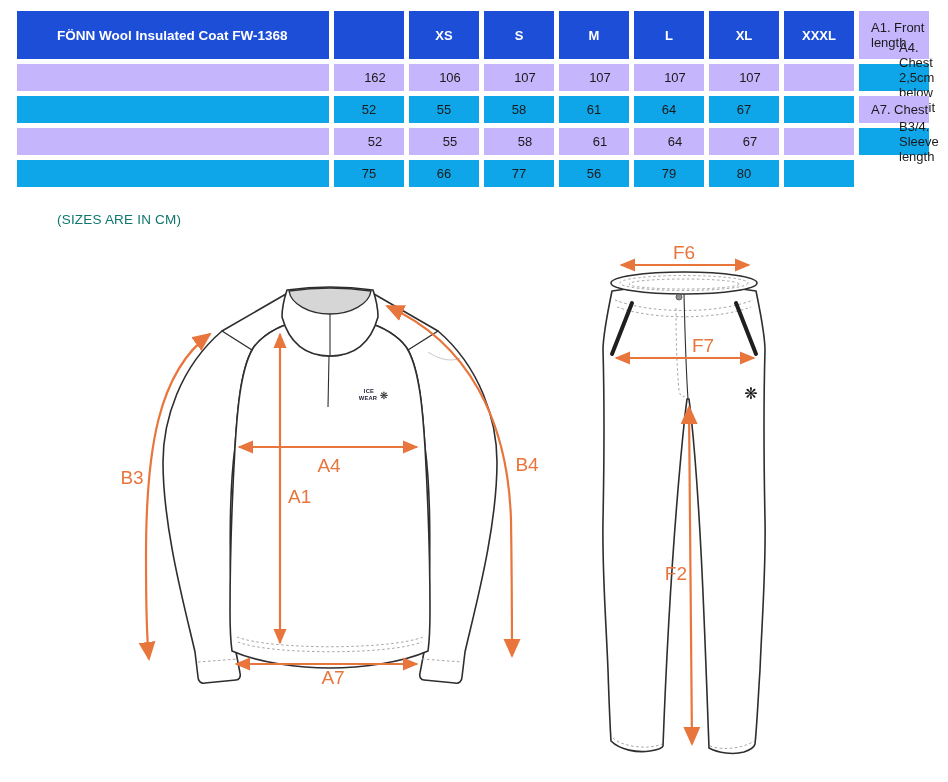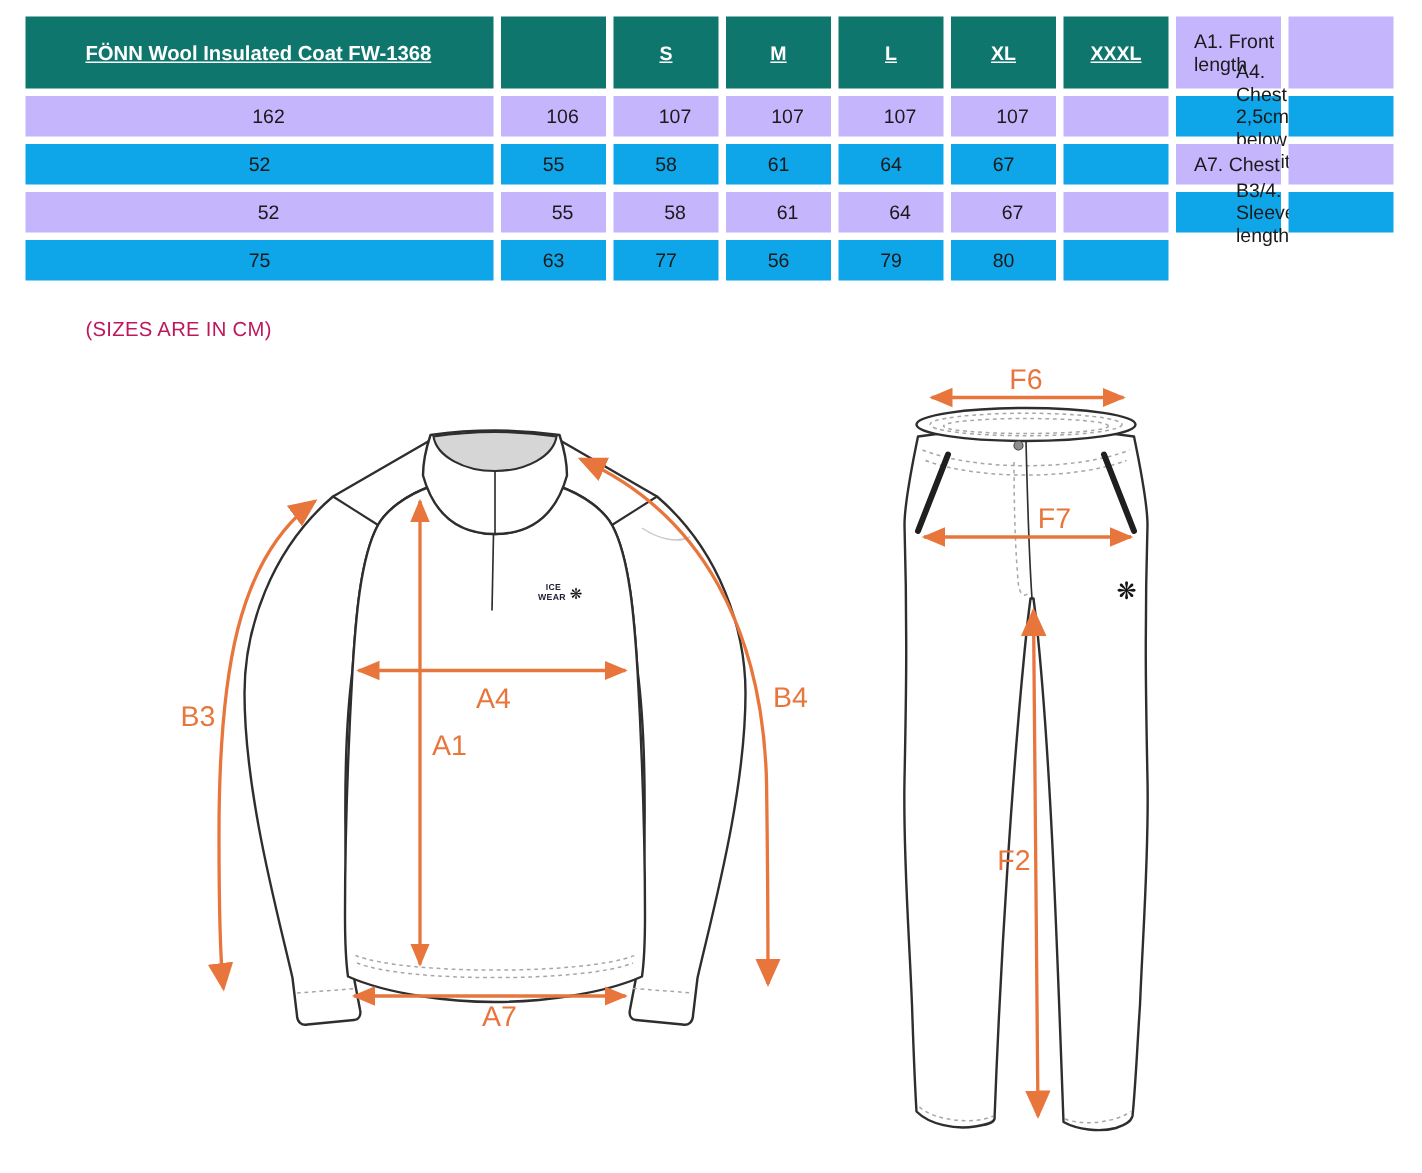--- a/index.html
+++ b/index.html
@@ -7,27 +7,27 @@
 
   
   .size-table{
     position:absolute;left:17px;top:11px;
     display:grid;
     grid-template-columns:312px 70px repeat(7,70px);
     grid-template-rows:48px repeat(4,27px);
     column-gap:5px;row-gap:5px;
   }
   .cell{display:flex;align-items:center;justify-content:center;font-size:13px;color:#1a1a1a;}
-  .head{background:#0f766e;color:#ffffff;font-weight:bold;text-decoration:underline;}
+  .head{background:#1d4ed8;color:#ffffff;font-weight:bold;}
   .title-cell{justify-content:flex-start;padding-left:40px;font-size:13.5px;}
   .label-cell{justify-content:flex-start;padding-left:40px;}
   .r-dark{background:#c4b5fd;padding-left:12px;}
   .r-light{background:#0ea5e9;}
 
-  .note{position:absolute;left:57px;top:212px;color:#be185d;font-size:13.5px;letter-spacing:.2px;}
+  .note{position:absolute;left:57px;top:212px;color:#0f766e;font-size:13.5px;letter-spacing:.2px;}
 
   
   .diagram-svg{position:absolute;left:0;top:242px;}
   .outline{fill:#ffffff;stroke:#2E2E2E;stroke-width:1.6;stroke-linejoin:round;stroke-linecap:round;}
   .seam{fill:none;stroke:#2E2E2E;stroke-width:1.4;stroke-linecap:round;}
   .thin{fill:none;stroke:#2E2E2E;stroke-width:1.1;}
   .stitch{fill:none;stroke:#A6A6A6;stroke-width:1;stroke-dasharray:2.5 2.5;}
   .crease{fill:none;stroke:#C9C9C9;stroke-width:1;}
   .collar-fill{fill:#D6D6D6;stroke:#2E2E2E;stroke-width:1.4;}
   .pocket{stroke:#1F1F1F;stroke-width:4;stroke-linecap:round;}
@@ -37,20 +37,21 @@
   .logo-text{fill:#1C1C30;font-size:5.8px;font-weight:bold;letter-spacing:.2px;}
   .flake{fill:#141414;}
 </style>
 </head>
 <body>
 
 <div class="size-table">
 
   <div class="cell head title-cell">FÖNN Wool Insulated Coat FW-1368</div>
   <div class="cell head"></div>
+  <div class="cell head">XS</div>
   <div class="cell head">S</div>
   <div class="cell head">M</div>
   <div class="cell head">L</div>
   <div class="cell head">XL</div>
   <div class="cell head">XXXL</div>
 
   <div class="cell r-dark label-cell">A1. Front length</div>
   <div class="cell r-dark"></div>
   <div class="cell r-dark">162</div>
   <div class="cell r-dark">106</div>
@@ -76,21 +77,21 @@
   <div class="cell r-dark">55</div>
   <div class="cell r-dark">58</div>
   <div class="cell r-dark">61</div>
   <div class="cell r-dark">64</div>
   <div class="cell r-dark">67</div>
   <div class="cell r-dark"></div>
 
   <div class="cell r-light label-cell">B3/4. Sleeve length</div>
   <div class="cell r-light"></div>
   <div class="cell r-light">75</div>
-  <div class="cell r-light">63</div>
+  <div class="cell r-light">66</div>
   <div class="cell r-light">77</div>
   <div class="cell r-light">56</div>
   <div class="cell r-light">79</div>
   <div class="cell r-light">80</div>
   <div class="cell r-light"></div>
 </div>
 
 <div class="note">(SIZES ARE IN CM)</div>
 
 <svg class="diagram-svg" width="948" height="540" viewBox="0 242 948 540" xmlns="http://www.w3.org/2000/svg">

